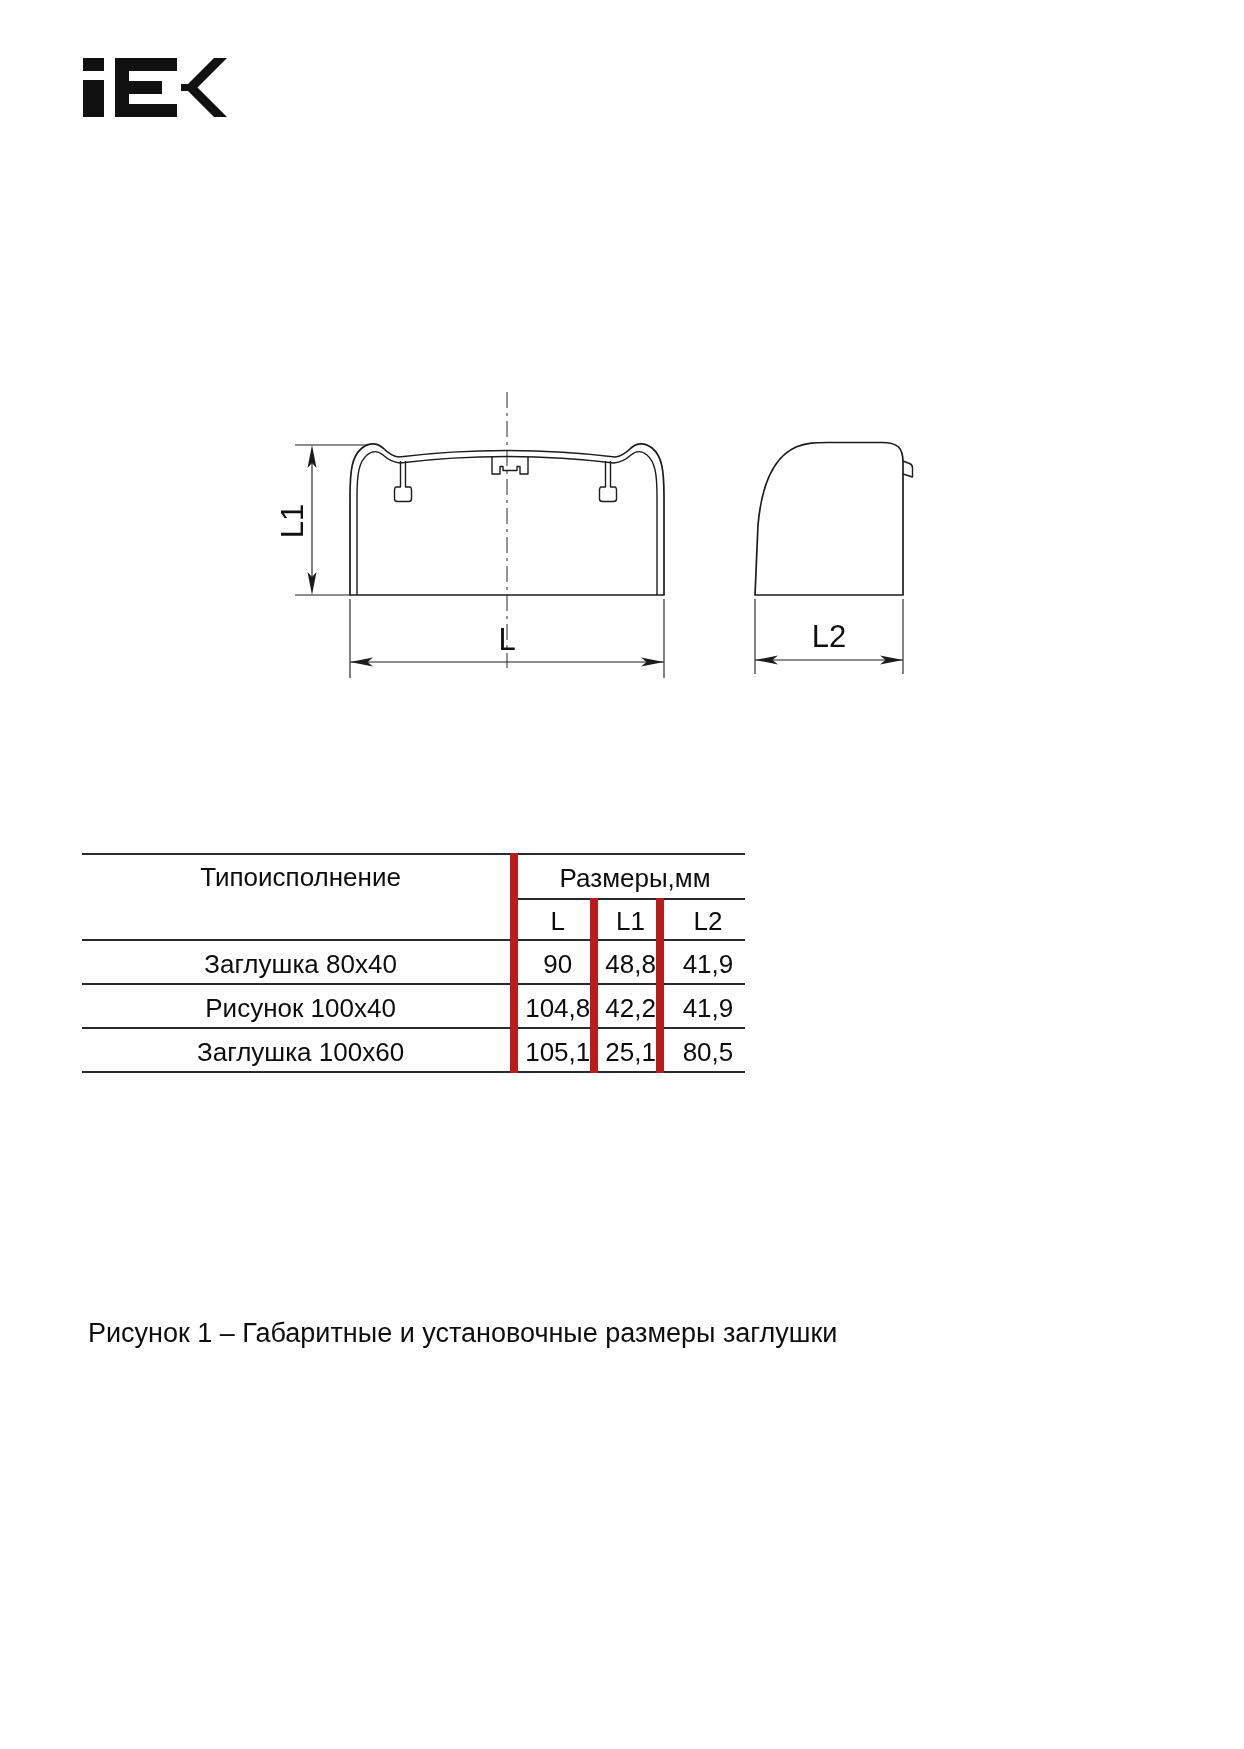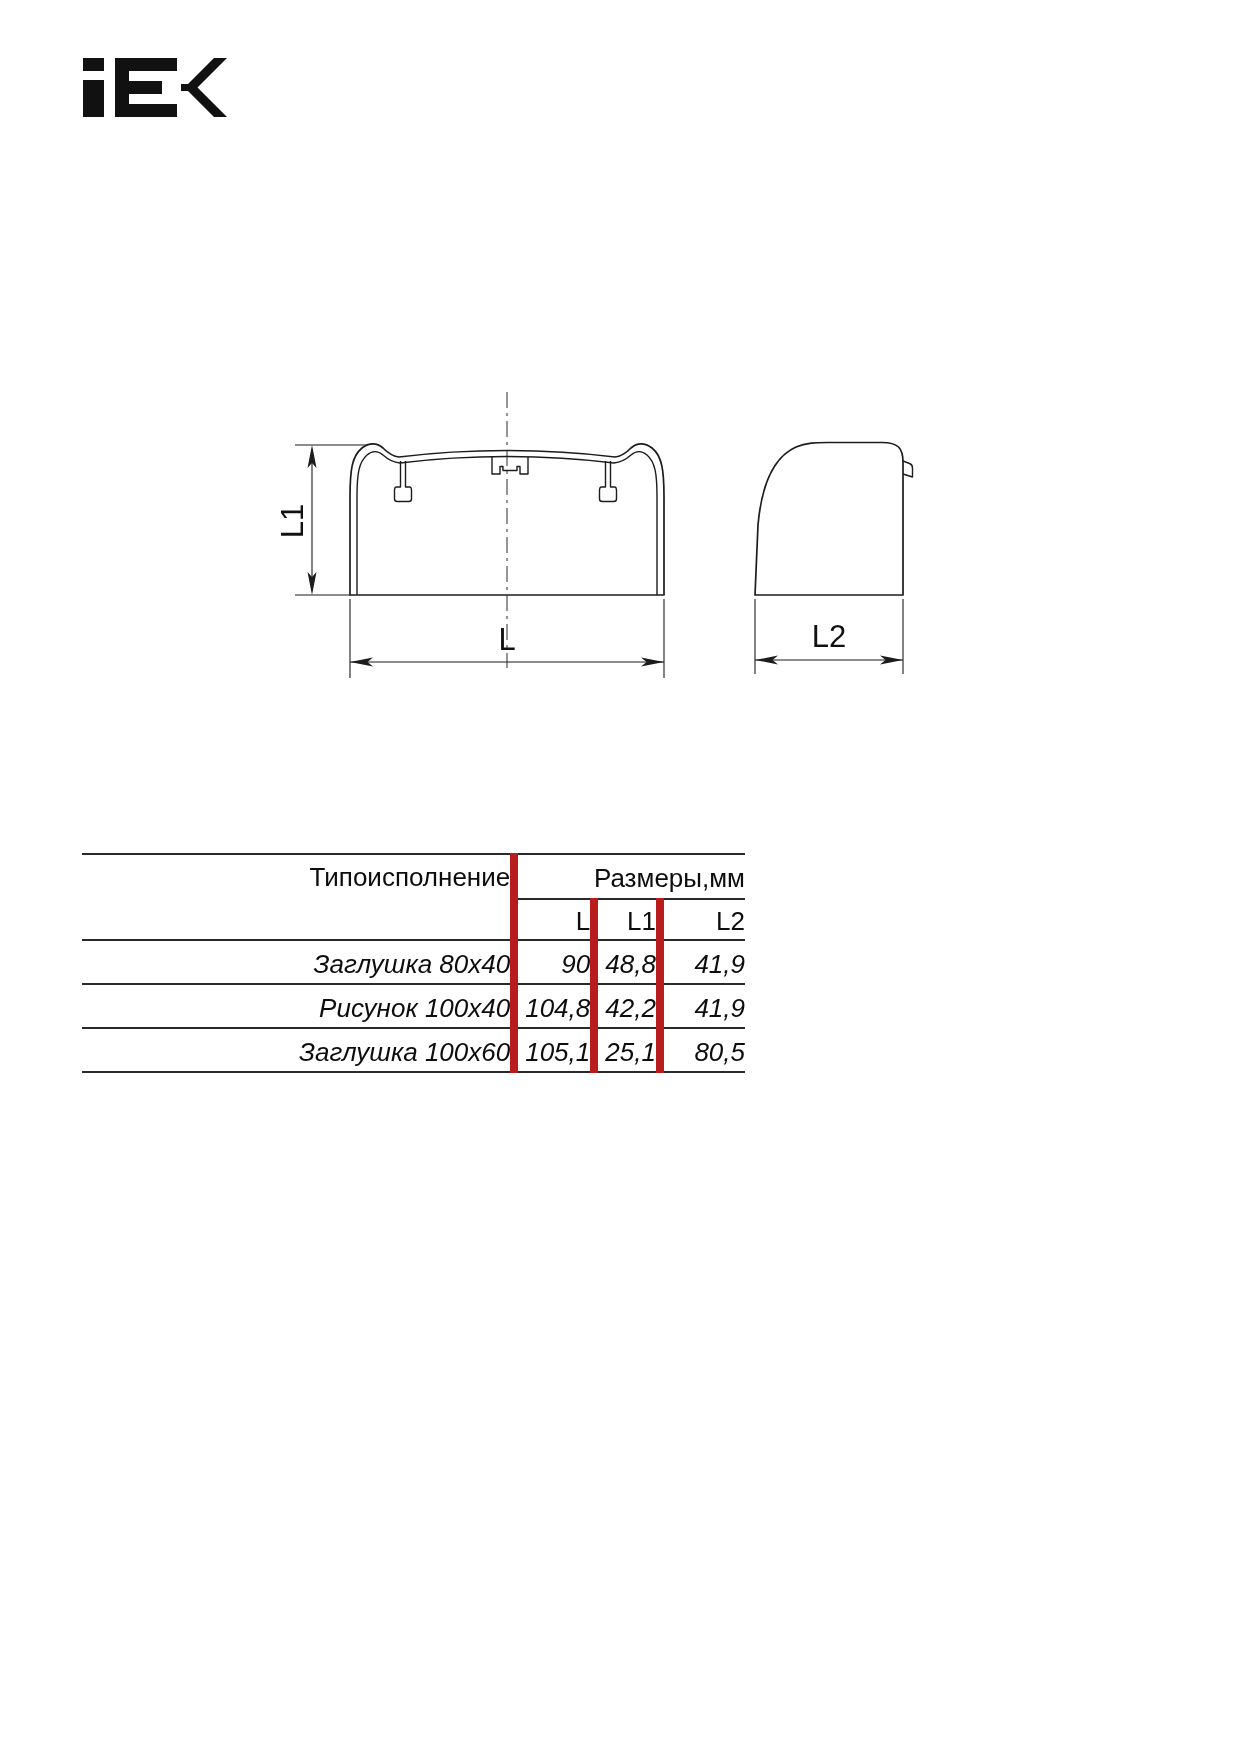--- a/index.html
+++ b/index.html
@@ -36,28 +36,28 @@
     position:absolute;
     left:82px; top:853px;
     width:663px;
     border-collapse:collapse;
     border-top:2px solid #2a2a2a;
     font-size:26px;
     color:#0d0d0d;
   }
   .dim-table th, .dim-table td{
     font-weight:normal;
-    text-align:right;
+    text-align:center;
     padding:4px 0 0 7px;
     border-bottom:2px solid #2a2a2a;
     white-space:nowrap;
   }
   .dim-table .row-h1{height:45px;}
   .dim-table .row-h2{height:41px;}
-  .dim-table tr.data{height:44px;font-style:italic;}
+  .dim-table tr.data{height:44px;}
   .dim-table .type-cell{vertical-align:top;padding-top:7px;padding-left:9px;}
   .dim-table .vline{border-left:8px solid #b91c1c;}
   .caption{
     position:absolute;
     left:88px; top:1318px;
     font-size:27px;
     color:#0d0d0d;
     white-space:nowrap;
   }
 </style>
@@ -195,14 +195,15 @@
       </tr>
       <tr class="data">
         <td class="type-col" style="padding-left:9px">Заглушка 100x60</td>
         <td class="vline">105,1</td>
         <td class="vline">25,1</td>
         <td class="vline">80,5</td>
       </tr>
     </tbody>
   </table>
 
+  <div class="caption">Рисунок 1 – Габаритные и установочные размеры заглушки</div>
 
 </div>
 
 </body></html>

